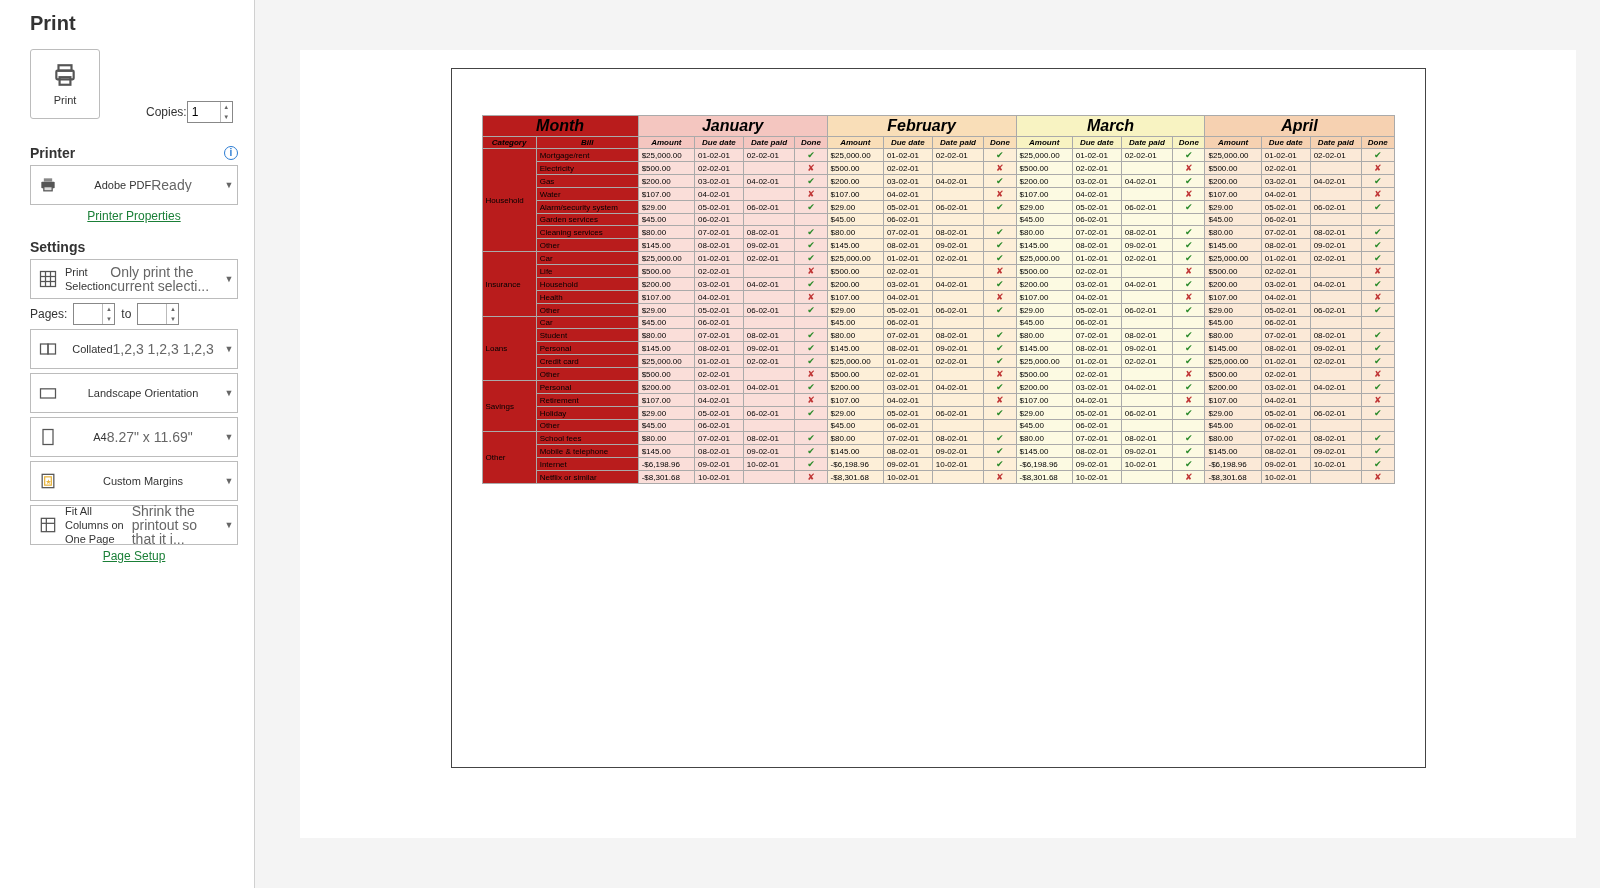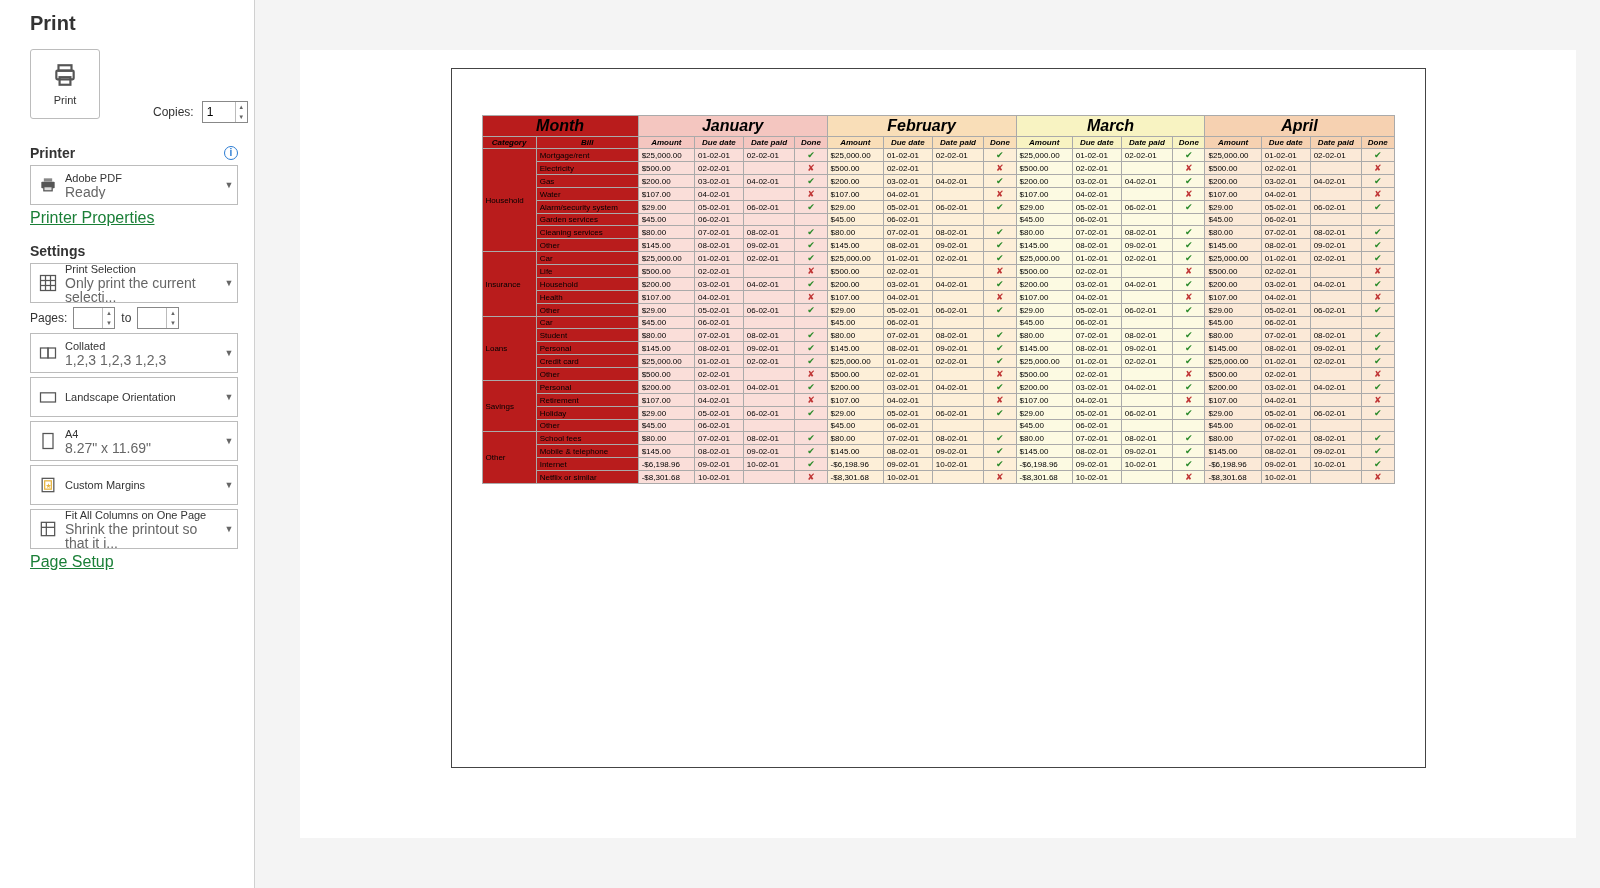--- a/index.html
+++ b/index.html
@@ -2,34 +2,34 @@
 <html><head>
 <meta charset="utf-8">
 <style>
   *{box-sizing:border-box;margin:0;padding:0;font-family:"Segoe UI",Arial,sans-serif}
   body{background:#f4f4f4;width:1600px;height:888px;overflow:hidden}
   #panel{position:absolute;left:0;top:0;width:255px;height:888px;background:#fff;border-right:1px solid #d0d0d0;padding:12px 16px 0 30px}
   #title{font-size:20px;font-weight:600;color:#333;margin-bottom:14px}
   #printbtn{width:70px;height:70px;border:1px solid #bcbcbc;border-radius:3px;background:#fff;display:flex;flex-direction:column;align-items:center;justify-content:center;cursor:pointer}
   #printbtn svg{width:26px;height:26px;stroke:#555;fill:none;stroke-width:2}
   #printbtn span{font-size:11px;margin-top:6px;color:#333}
-  #copiesrow{position:absolute;left:123px;top:52px;display:flex;align-items:center;gap:8px;font-size:12px;color:#333}
+  #copiesrow{position:absolute;left:116px;top:52px;display:flex;align-items:center;font-size:12px;color:#333}
   .spin{display:inline-flex;align-items:center;border:1px solid #888;background:#fff;height:22px}
   .spin input{width:32px;height:20px;border:none;font-size:12px;padding:0 4px;outline:none}
   .spin .arrows{display:flex;flex-direction:column;width:12px;height:20px;border-left:1px solid #bbb}
   .spin .arrows b{flex:1;display:flex;align-items:center;justify-content:center;font-size:6px;color:#666;cursor:pointer;font-weight:normal}
   .secthead{font-size:14px;font-weight:600;color:#333;margin-top:16px;margin-bottom:4px;display:flex;justify-content:space-between;align-items:center}
   .info{width:14px;height:14px;border:1.5px solid #2b7cd3;border-radius:50%;color:#2b7cd3;font-size:10px;line-height:11px;text-align:center;cursor:pointer;font-weight:bold}
   .dd{border:1px solid #bcbcbc;background:#fff;display:flex;align-items:center;height:40px;cursor:pointer;position:relative;margin-bottom:4px}
   .dd .ic{width:34px;display:flex;align-items:center;justify-content:center}
   .dd svg{width:20px;height:20px;stroke:#555;fill:none;stroke-width:1.5}
-  .dd .txt{flex:1;display:flex;flex-direction:column;justify-content:center;font-size:11px;color:#333;line-height:14px;overflow:hidden}
+  .dd .txt{flex:1;display:flex;flex-direction:row;justify-content:center;font-size:11px;color:#333;line-height:14px;overflow:hidden}
   .dd .txt .l2{color:#666;font-size:14px}
   .dd .caret{width:16px;font-size:9px;color:#666;text-align:center}
-  .link{display:block;text-align:left;color:#1a7f37;font-size:16px;text-decoration:underline;cursor:pointer;margin-bottom:2px}
+  .link{display:block;text-align:center;color:#1a7f37;font-size:12px;text-decoration:underline;cursor:pointer;margin-bottom:2px}
   #pagesrow{display:flex;align-items:center;gap:6px;font-size:12px;color:#333;margin:4px 0}
   #pagesrow .spin input{width:28px}
   
   #preview{position:absolute;left:300px;top:50px;right:24px;bottom:50px;background:#fff;display:flex;align-items:flex-start;justify-content:center;padding-top:18px}
   #page{width:975px;height:700px;background:#fff;border:1.5px solid #444;padding:46px 30px;position:relative}
   #year{font-size:34px;font-weight:700;font-style:italic;margin-bottom:14px}
   table{border-collapse:collapse;font-size:8px;width:100%}
   th,td{border:1px solid #aaa;padding:1px 3px;white-space:nowrap;overflow:hidden;text-align:left;height:12px}
   th{font-weight:600}
   .mh{font-size:16px;font-style:italic;font-weight:700;text-align:center}

